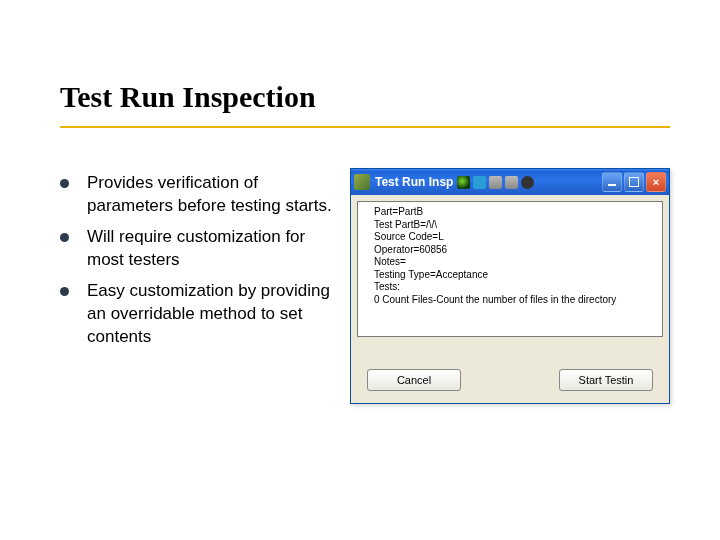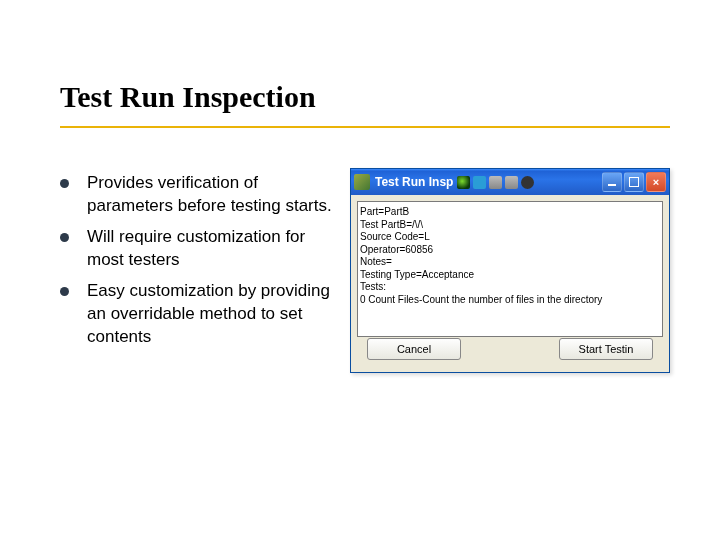--- a/index.html
+++ b/index.html
@@ -102,32 +102,32 @@
   .wc-close { background: linear-gradient(#f17a59,#d44a28); }
   .wc-min::after{content:""; display:block; width:8px; height:2px; background:#fff; margin-top:6px;}
   .wc-max::after{content:""; display:block; width:8px; height:8px; border:1.5px solid #fff;}
   .win-body {
     padding: 6px 6px 12px 6px;
     background: #ece9d8;
   }
   .textpane {
     background: #fff;
     border: 1px solid #7a7a7a;
-    padding: 4px 6px 4px 2px;
+    padding: 4px 6px 4px 16px;
     font-size: 10px;
     line-height: 1.25;
     color: #000;
     height: 136px;
     overflow: hidden;
   }
   .textpane div { white-space: nowrap; }
   .btn-row {
     display: flex;
     justify-content: space-between;
-    margin-top: 1px;
+    margin-top: 32px;
     padding: 0 10px;
   }
   .xp-btn {
     width: 94px;
     height: 22px;
     font-size: 11px;
     background: linear-gradient(#fefefe,#e8e8e0);
     border: 1px solid #888;
     border-radius: 3px;
     display: flex;

